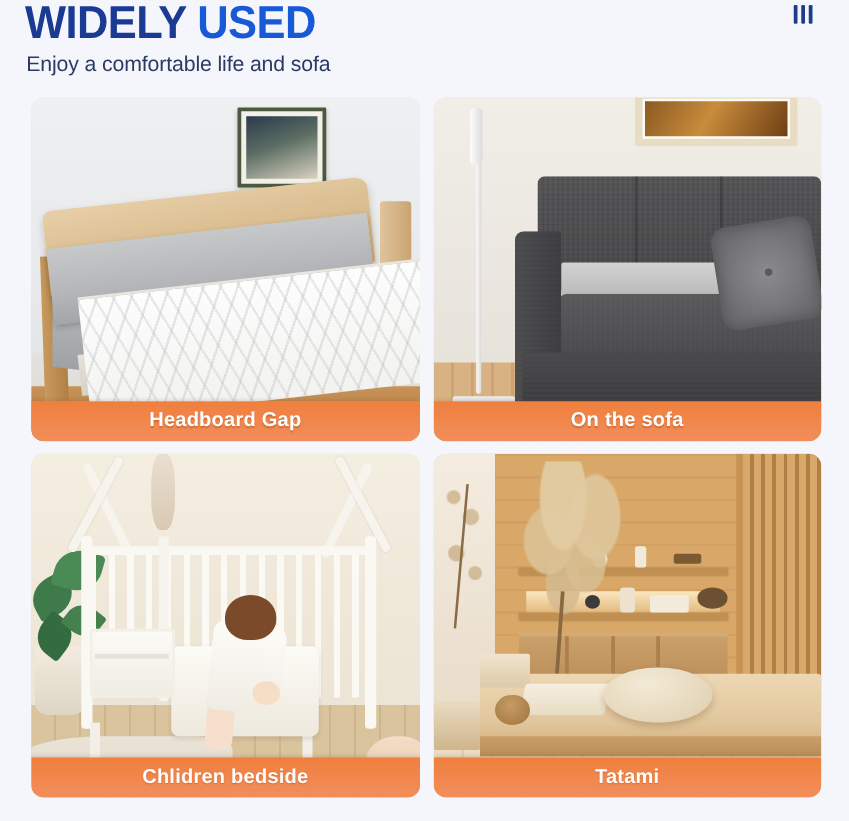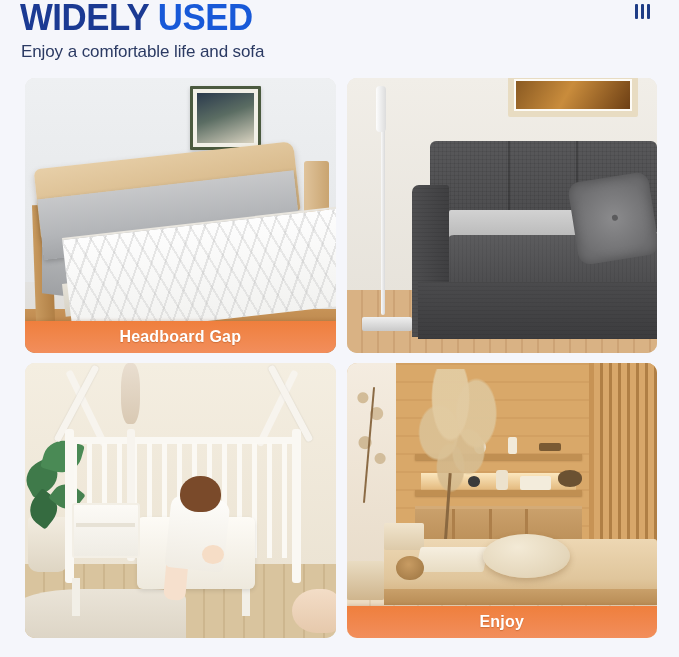--- a/index.html
+++ b/index.html
@@ -410,20 +410,23 @@
       <div class="lamp-head"></div>
       <div class="lamp-base"></div>
       <div class="sofa-back"></div>
       <div class="bdiv bd1"></div>
       <div class="bdiv bd2"></div>
       <div class="wedge"></div>
       <div class="seat"></div>
       <div class="arm"></div>
       <div class="front"></div>
       <div class="pillow"></div>
+    </div>
+    <div class="caption-bar">
+      <span>On the sofa</span>
     </div>
   </div>
 
   <div class="card">
     <div class="scene s3">
       <div class="wall"></div>
       <div class="floor"></div>
       <div class="rug"></div>
       <div class="plantpot"></div>
       <div class="leaf l1"></div>
@@ -442,20 +445,23 @@
         <div class="postR"></div>
       <div class="bedlegL"></div>
         <div class="bedlegR"></div>
       <div class="mattress"></div>
       <div class="gate"></div>
       <div class="baby-leg"></div>
       <div class="baby-body"></div>
       <div class="baby-foot"></div>
       <div class="baby-head"></div>
       <div class="cushion"></div>
+    </div>
+    <div class="caption-bar">
+      <span>Chlidren bedside</span>
     </div>
   </div>
 
   <div class="card">
     <div class="scene s4">
       <div class="backwall"></div>
       <div class="leftwall"></div>
       <div class="branchL"></div>
       <div class="shelfA"></div>
       <div class="glow"></div>
@@ -478,17 +484,17 @@
       <div class="floor"></div>
       <div class="platform"></div>
       <div class="platform-edge"></div>
       <div class="bench"></div>
       <div class="step"></div>
       <div class="tray"></div>
       <div class="stool"></div>
       <div class="puff"></div>
     </div>
     <div class="caption-bar">
-      <span>Enjoy</span>
+      <span>Tatami</span>
     </div>
   </div>
 
 </div>
 
 </body></html>

